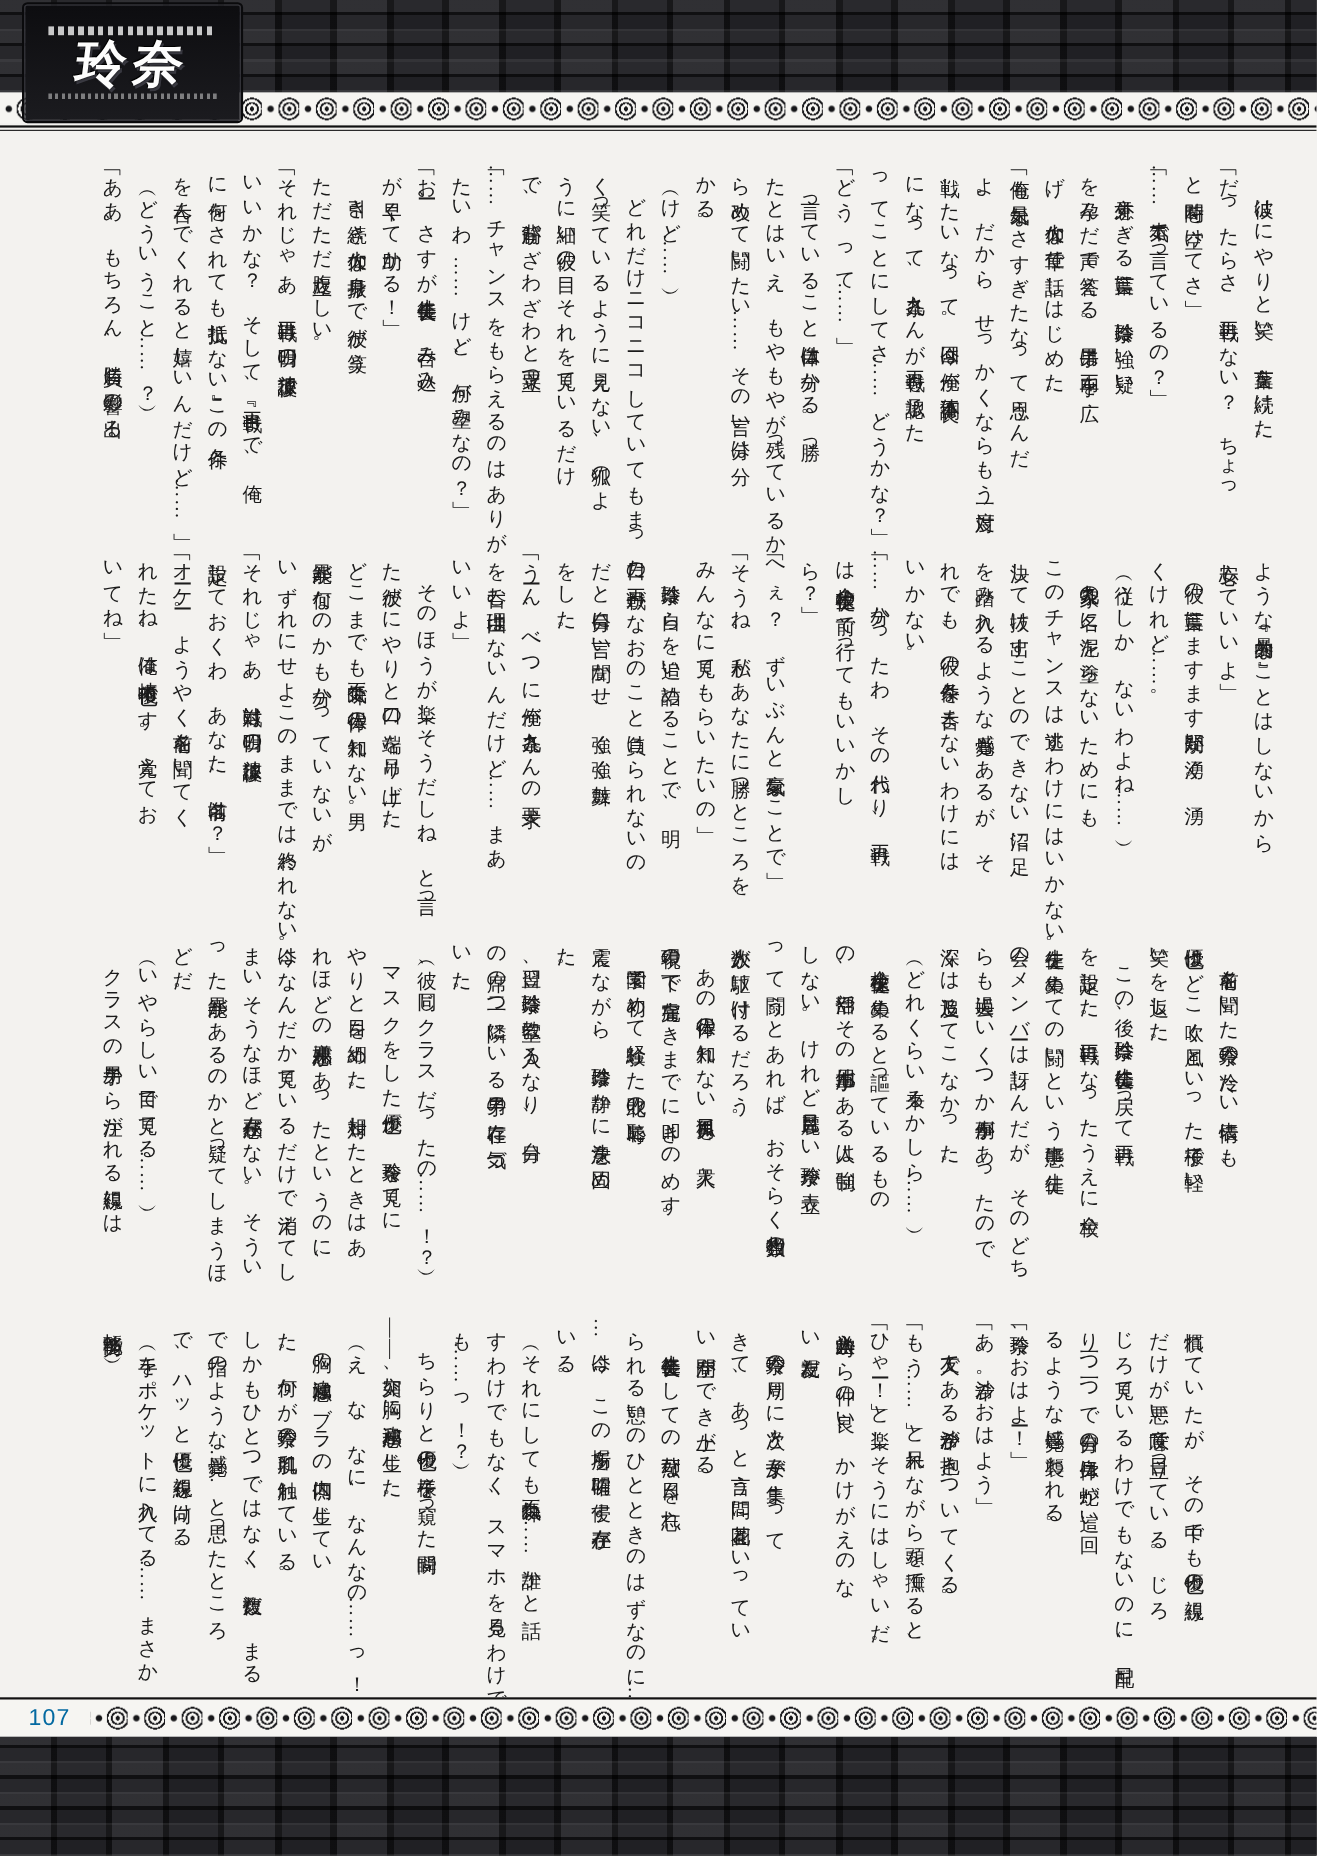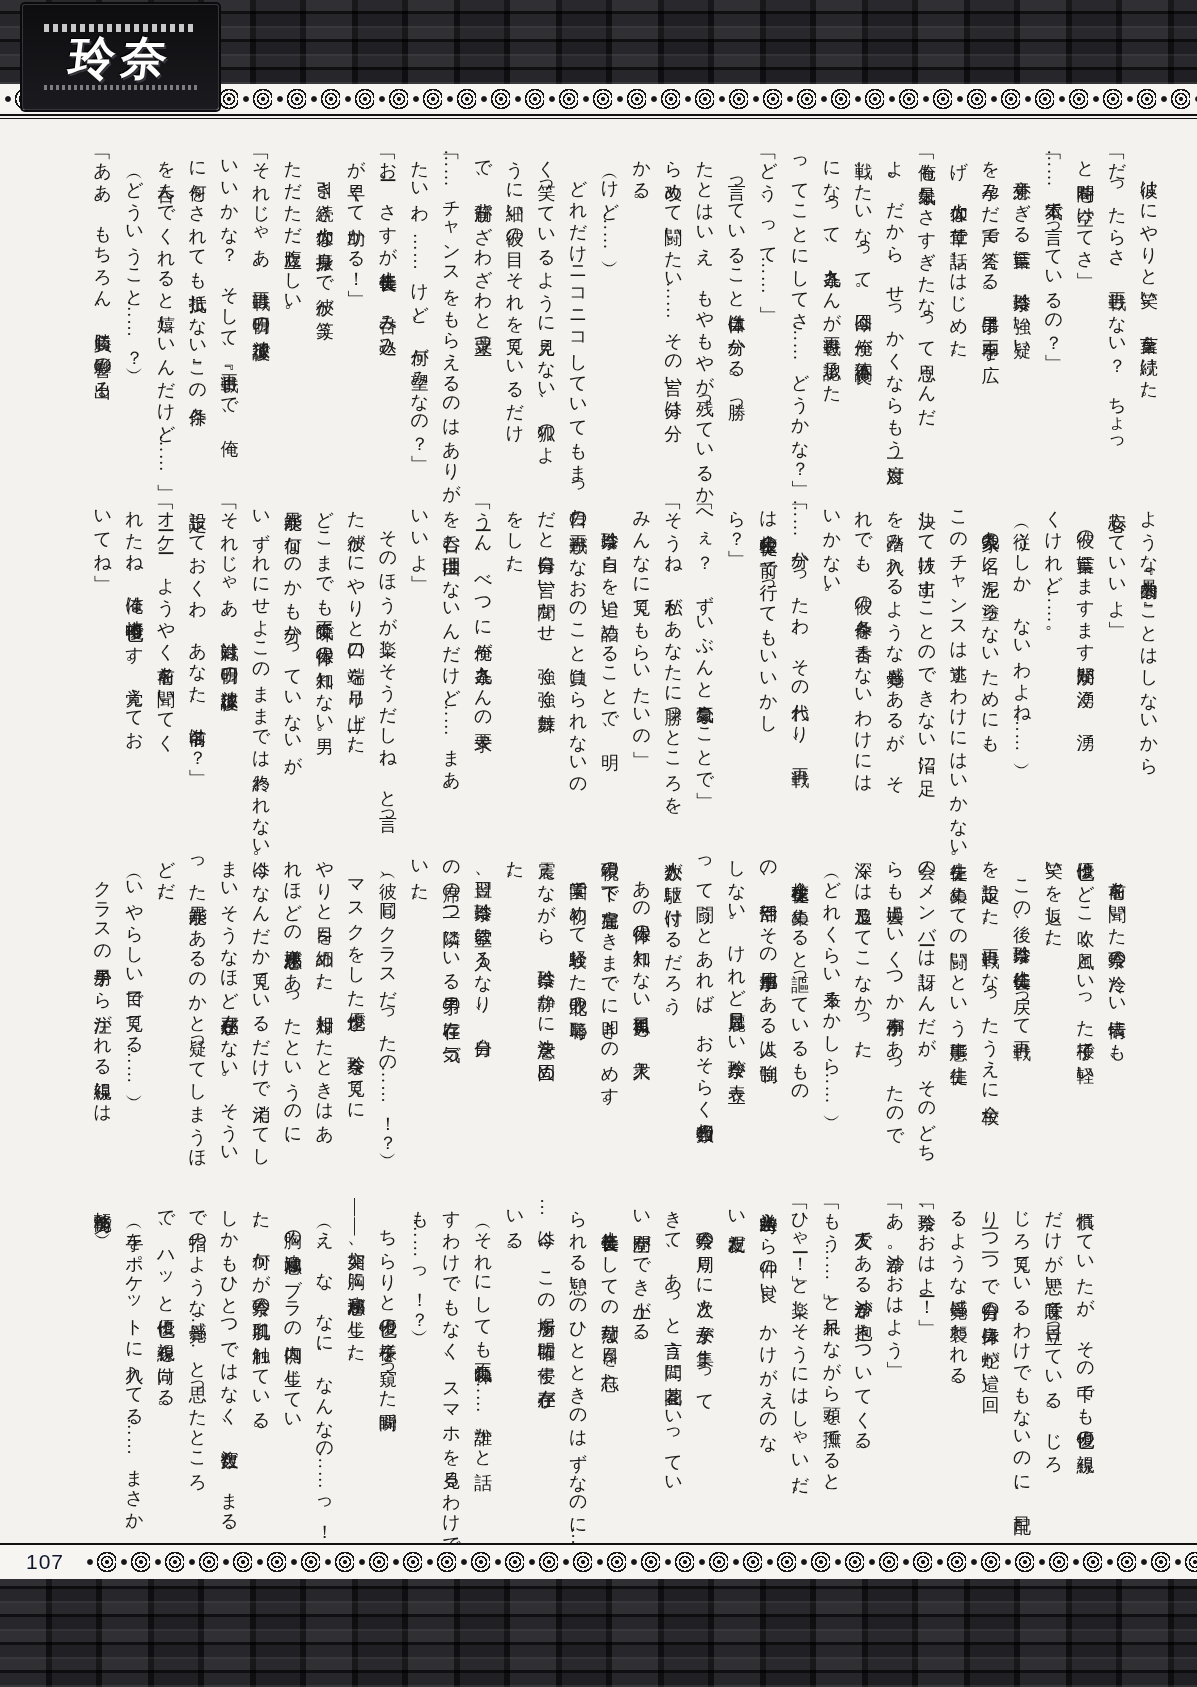--- a/index.html
+++ b/index.html
@@ -38,21 +38,21 @@
     position:absolute;top:118px;left:0;right:0;height:1px;background:#151515;
   }
   .footer-strip{
     position:absolute;left:0;right:0;bottom:108px;height:34px;
     background:#f6f5f2;border-top:2px solid #111;
     display:flex;align-items:center;
   }
   .page-number{
     width:56px;margin-left:26px;
     font-family:"Liberation Sans","DejaVu Sans",sans-serif;
-    font-size:21px;color:#0f172a;letter-spacing:1px;
+    font-size:21px;color:#0369a1;letter-spacing:1px;
     flex:0 0 auto;
   }
   .footer-ornament{flex:1 1 auto;height:30px;}
   
   .logo{
     position:absolute;left:22px;top:4px;width:195px;height:104px;
     z-index:5;display:flex;flex-direction:column;align-items:center;justify-content:center;
     background:linear-gradient(#0d0d10,#1b1b1f);
     border:1px solid #35353b;border-radius:3px;
     box-shadow:0 0 0 2px #0a0a0c;

